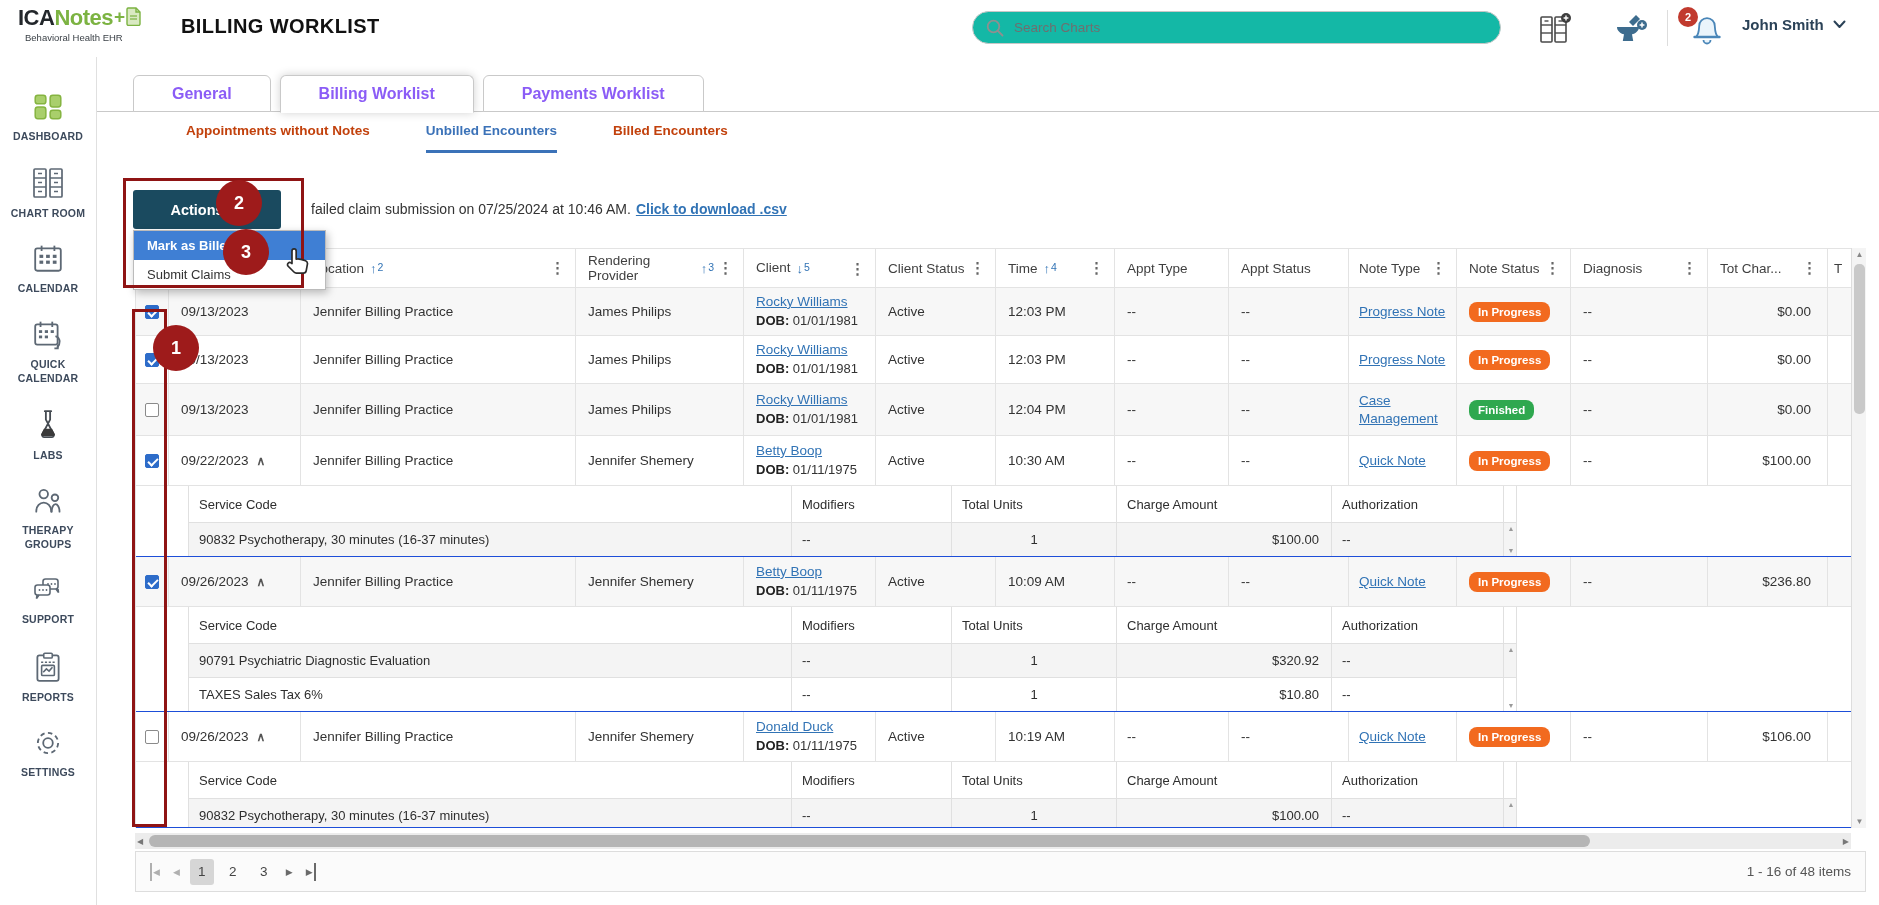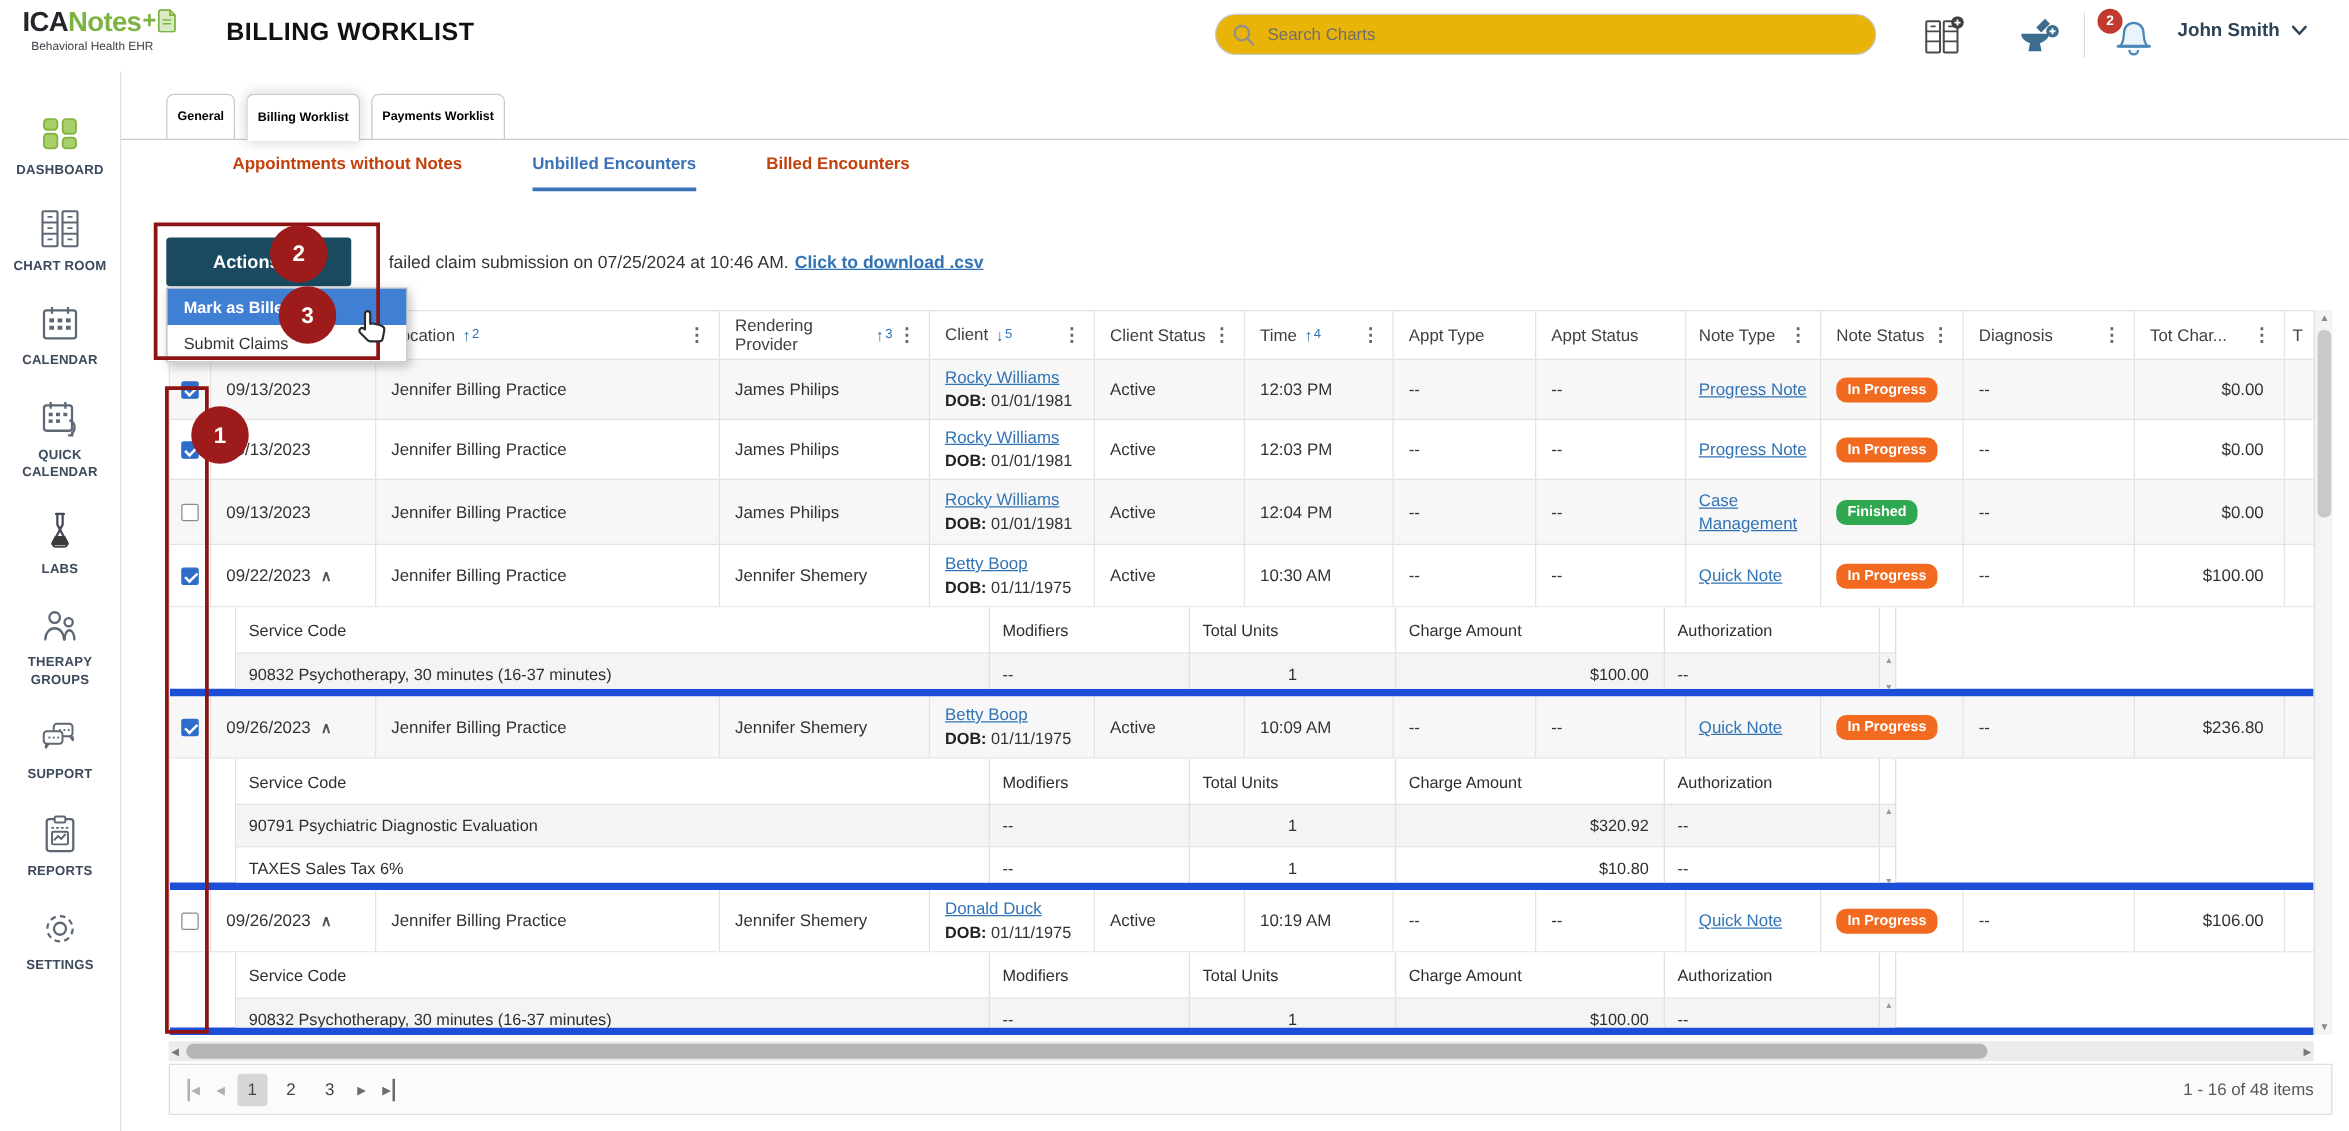--- a/index.html
+++ b/index.html
@@ -9,40 +9,40 @@
 
   
   .navbar { position:absolute; left:0; top:0; width:1879px; height:57px; background:#fff; z-index:20; }
   .logo { position:absolute; left:18px; top:7px; line-height:1; }
   .logo-line { font-size:22px; font-weight:800; letter-spacing:-0.5px; display:flex; align-items:flex-start; }
   .logo-ica { color:#23272b; }
   .logo-notes { color:#7cb342; }
   .logo-plus { color:#7cb342; font-size:19px; margin-left:1px; font-weight:800; }
   .logo-tagline { font-size:9.5px; color:#3c4248; margin-top:3px; margin-left:7px; font-weight:400; }
   .page-title { position:absolute; left:181px; top:15px; font-size:20px; font-weight:700; color:#111; letter-spacing:0.4px; }
-  .search-wrap { position:absolute; left:972px; top:11px; width:529px; height:33px; border:1px solid #c7c7c7; border-radius:17px; display:flex; align-items:center; padding:0 12px; background:#eab308; }
+  .search-wrap { position:absolute; left:972px; top:11px; width:529px; height:33px; border:1px solid #c7c7c7; border-radius:17px; display:flex; align-items:center; padding:0 12px; background:#14b8a6; }
   .search-input { border:none; outline:none; flex:1; font-size:13.5px; color:#333; font-family:"Liberation Sans", sans-serif; background:transparent; }
   .search-input::placeholder { color:#6f6f6f; }
   .nav-ic { position:absolute; top:12px; }
   .nav-divider { position:absolute; left:1667px; top:10px; width:1px; height:36px; background:#ddd; }
   .bell-wrap { position:absolute; left:1688px; top:10px; width:40px; height:40px; }
   .bell-badge { position:absolute; left:-10px; top:-3px; width:20px; height:20px; background:#c13a2e; color:#fff; border-radius:50%; font-size:11px; font-weight:700; display:flex; align-items:center; justify-content:center; z-index:2; }
   .user-wrap { position:absolute; left:1742px; top:16px; display:flex; align-items:center; gap:9px; }
   .user-name { font-size:15px; font-weight:700; color:#2b4257; }
 
   
   .sidebar { position:absolute; left:0; top:57px; width:97px; height:848px; background:#fff; border-right:1px solid #e0e0e0; padding-top:34px; display:flex; flex-direction:column; align-items:center; z-index:10; }
   .side-item { display:flex; flex-direction:column; align-items:center; margin-bottom:23px; cursor:pointer; width:92px; }
   .side-item svg { display:block; }
   .side-label { margin-top:6px; font-size:10.5px; font-weight:700; color:#3d4a5c; text-align:center; line-height:1.35; letter-spacing:0.2px; }
 
   
   .tabs-line { position:absolute; left:97px; top:111px; width:1782px; height:1px; background:#c9c9c9; z-index:1; }
   .tabs { position:absolute; left:133px; top:75px; display:flex; gap:9px; z-index:3; }
-  .tab { height:37px; background:#fff; border:1px solid #c9c9c9; border-radius:6px 6px 0 0; display:flex; align-items:center; padding:0 8px; font-size:10px; font-weight:700; color:#000000; cursor:pointer; }
+  .tab { height:37px; background:#fff; border:1px solid #c9c9c9; border-radius:6px 6px 0 0; display:flex; align-items:center; padding:0 38px; font-size:16px; font-weight:700; color:#8b5cf6; cursor:pointer; }
   .tab.active { box-shadow:0 0 10px rgba(0,0,0,0.18); border-bottom:1px solid #fff; height:38px; position:relative; z-index:4; }
   .subtabs { position:absolute; left:186px; top:123px; display:flex; gap:56px; z-index:3; }
   .subtab { font-size:13.5px; font-weight:700; color:#c2410c; padding-bottom:12px; cursor:pointer; }
   .subtab.active { color:#3b72b8; border-bottom:3px solid #3b72b8; }
 
   
   .actions-btn { position:absolute; left:133px; top:190px; width:148px; height:39px; background:#1a4a5f; border:none; border-radius:3px; color:#fff; font-size:14.5px; font-weight:600; display:flex; align-items:center; justify-content:center; gap:10px; cursor:pointer; z-index:40; font-family:"Liberation Sans", sans-serif; }
   .actions-caret { font-size:10px; }
   .claim-msg { position:absolute; left:311px; top:201px; font-size:14px; color:#333; z-index:30; }
   .claim-link { color:#3173b5; font-weight:700; text-decoration:underline; margin-left:5px; }
@@ -82,21 +82,21 @@
   .dob b { color:#222; }
   .caret { font-size:12px; color:#555; margin-left:8px; font-weight:700; }
   .pill { display:inline-block; padding:4px 9px; border-radius:8px; color:#fff; font-size:11.5px; font-weight:700; white-space:nowrap; }
   .pill.org { background:#f26a1f; }
   .pill.grn { background:#2fa84f; }
   .cb { width:14px; height:14px; border:1px solid #8a8a8a; border-radius:2px; background:#fff; display:inline-block; position:relative; cursor:pointer; }
   .cb.checked { background:#2d6cc9; border-color:#2d6cc9; }
   .cb.checked::after { content:""; position:absolute; left:4px; top:1px; width:4px; height:8px; border:solid #fff; border-width:0 2px 2px 0; transform:rotate(45deg); }
 
   
-  .sub-sec { position:relative; background:#fff; border-bottom:6px solid #1d4ed8; overflow:hidden; }
+  .sub-sec { position:relative; background:#fff; border-bottom:1px solid #1d4ed8; overflow:hidden; }
   .sub-tbl { position:absolute; left:52px; top:0; width:1329px; border-left:1px solid #e0e0e0; border-right:1px solid #e0e0e0; }
   .srow { display:flex; border-bottom:1px solid #e0e0e0; background:#fff; }
   .srow.shead { height:37px; }
   .srow.sdata { height:34px; }
   .srow.sg { background:#f4f4f4; }
   .sc { padding:0 10px; display:flex; align-items:center; border-right:1px solid #e0e0e0; font-size:13px; color:#2e2e2e; flex-shrink:0; overflow:hidden; }
   .s-code { width:603px; }
   .s-mod { width:160px; }
   .s-units { width:165px; justify-content:center; }
   .s-charge { width:215px; justify-content:flex-end; padding-right:12px; }

